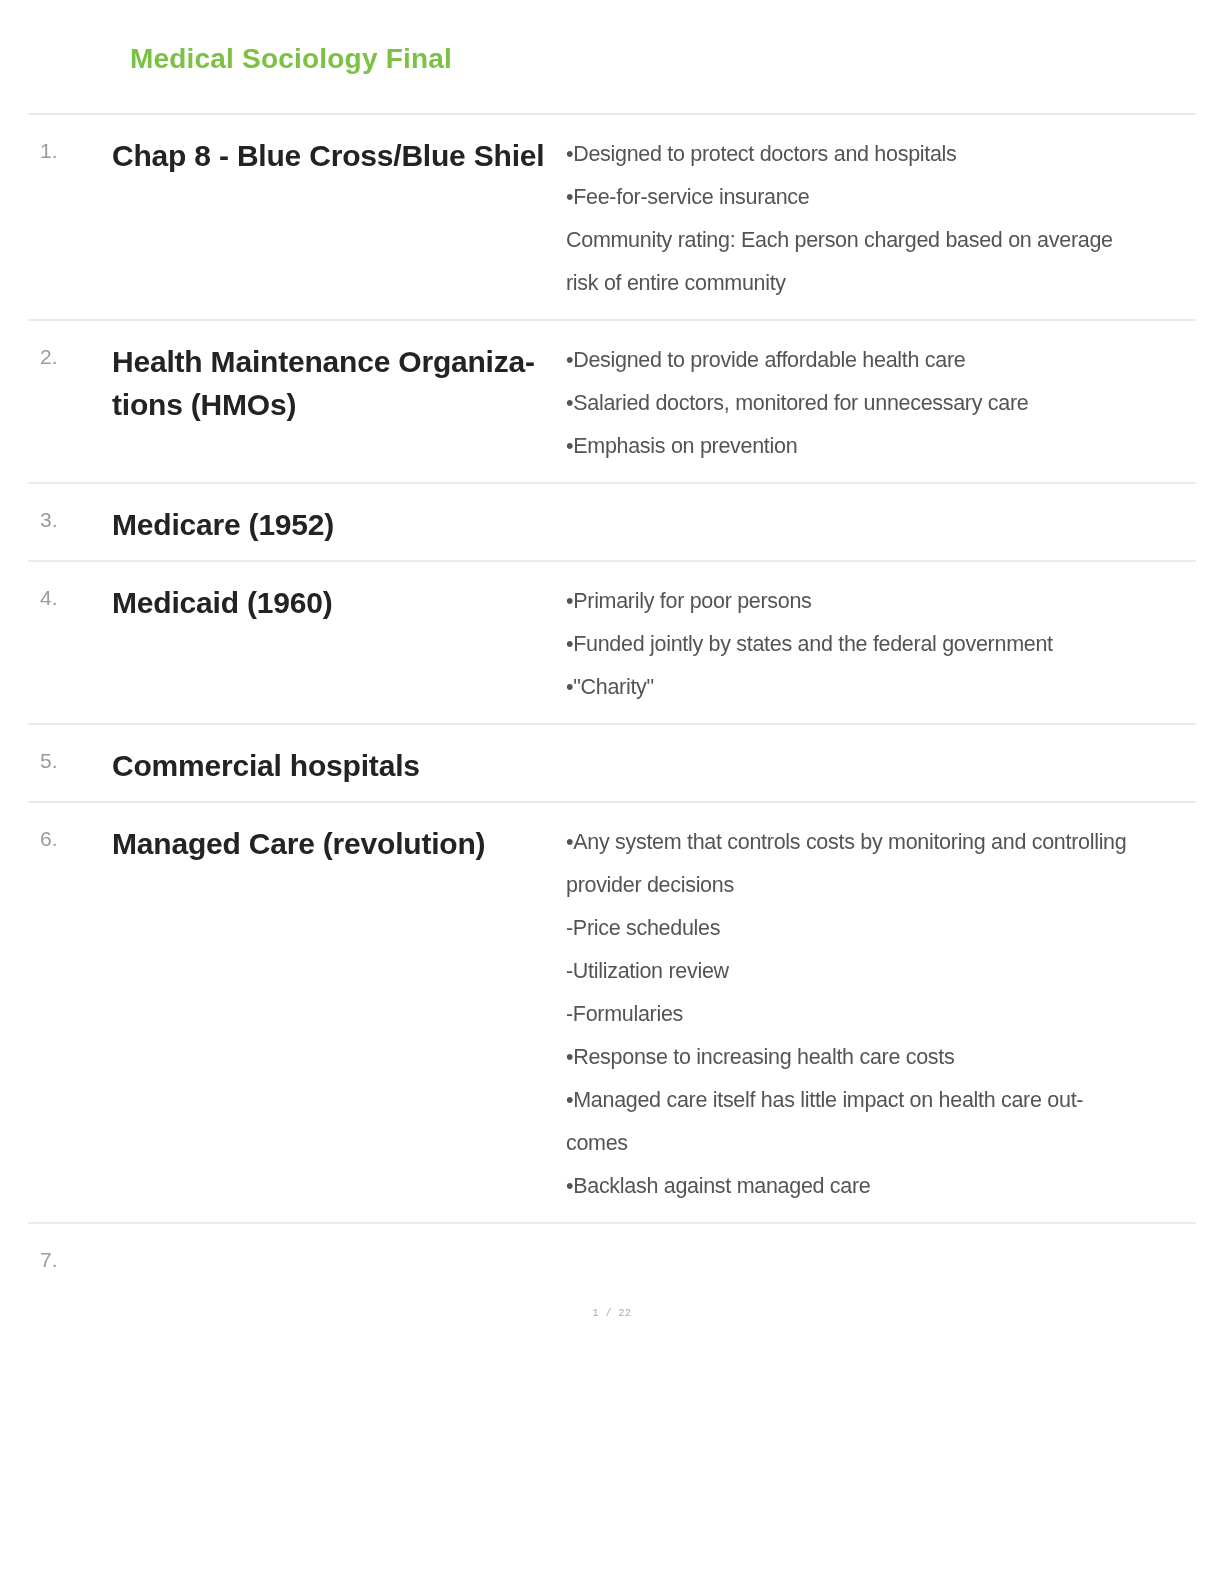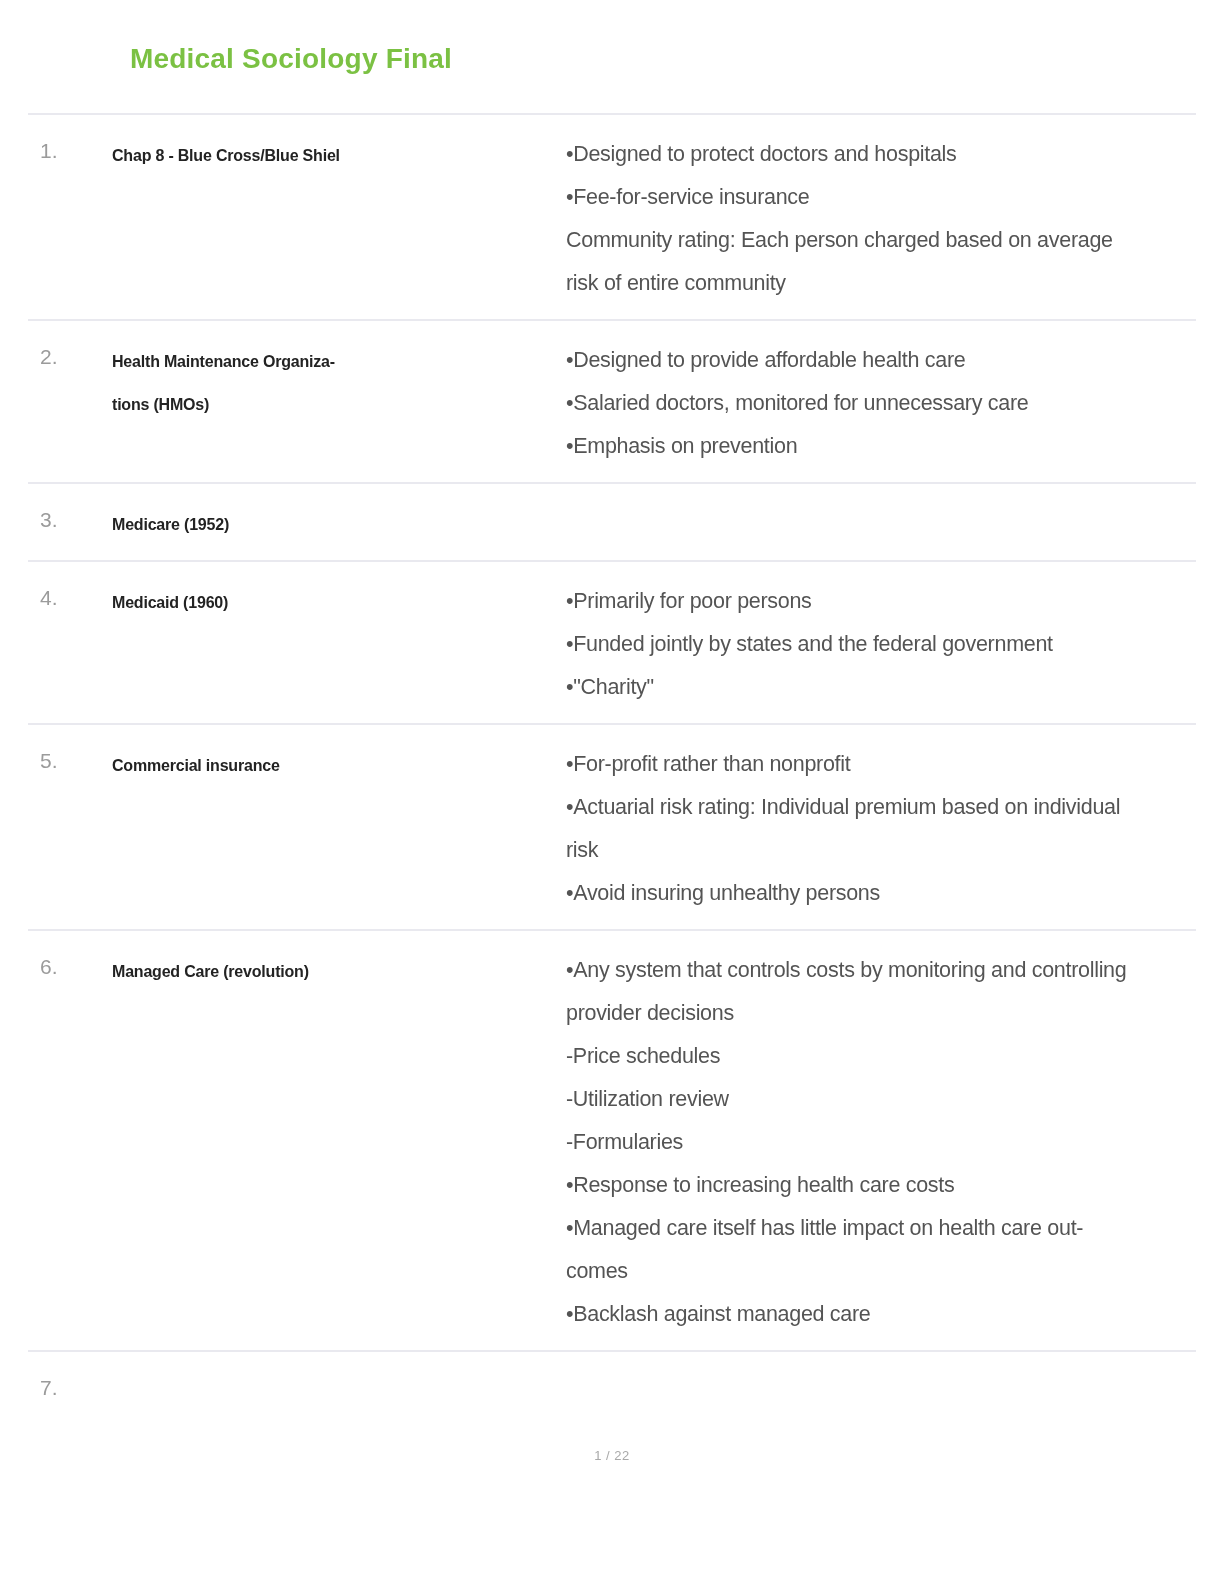--- a/index.html
+++ b/index.html
@@ -32,44 +32,45 @@
   }
   .card-num {
     flex: 0 0 72px;
     font-size: 21px;
     line-height: 36px;
     font-weight: 400;
     color: #9b9b9b;
   }
   .card-term {
     flex: 0 0 454px;
-    font-size: 16px;
+    font-size: 30px;
     line-height: 43px;
     font-weight: 700;
     color: #232323;
     letter-spacing: -0.2px;
     white-space: pre-line;
     padding-top: 1px;
     overflow: hidden;
   }
   .card-def {
     flex: 1 1 auto;
     font-size: 21.5px;
     line-height: 43px;
     font-weight: 400;
     color: #545454;
     letter-spacing: -0.3px;
     white-space: pre;
   }
   .page-footer {
-    margin-top: 28px;
+    margin-top: 16px;
     text-align: center;
-    font-size: 13px;
+    font-size: 10px;
     color: #a9a9a9;
     letter-spacing: 0.5px;
+    font-family: Liberation Mono, monospace;
   }
 </style>
 </head>
 <body>
 
 <div class="page">
 
   <div class="doc-title">Medical Sociology Final</div>
 
   <div class="cards">
@@ -100,25 +101,21 @@
     <div class="card-row">
       <div class="card-num">4.</div>
       <div class="card-term">Medicaid (1960)</div>
       <div class="card-def">•Primarily for poor persons
 •Funded jointly by states and the federal government
 •"Charity"</div>
     </div>
 
     <div class="card-row">
       <div class="card-num">5.</div>
-      <div class="card-term">Commercial insurance</div>
-      <div class="card-def">•For-profit rather than nonprofit
-•Actuarial risk rating: Individual premium based on individual
-risk
-•Avoid insuring unhealthy persons</div>
+      <div class="card-term">Commercial hospitals</div>
     </div>
 
     <div class="card-row">
       <div class="card-num">6.</div>
       <div class="card-term">Managed Care (revolution)</div>
       <div class="card-def">•Any system that controls costs by monitoring and controlling
 provider decisions
 -Price schedules
 -Utilization review
 -Formularies

